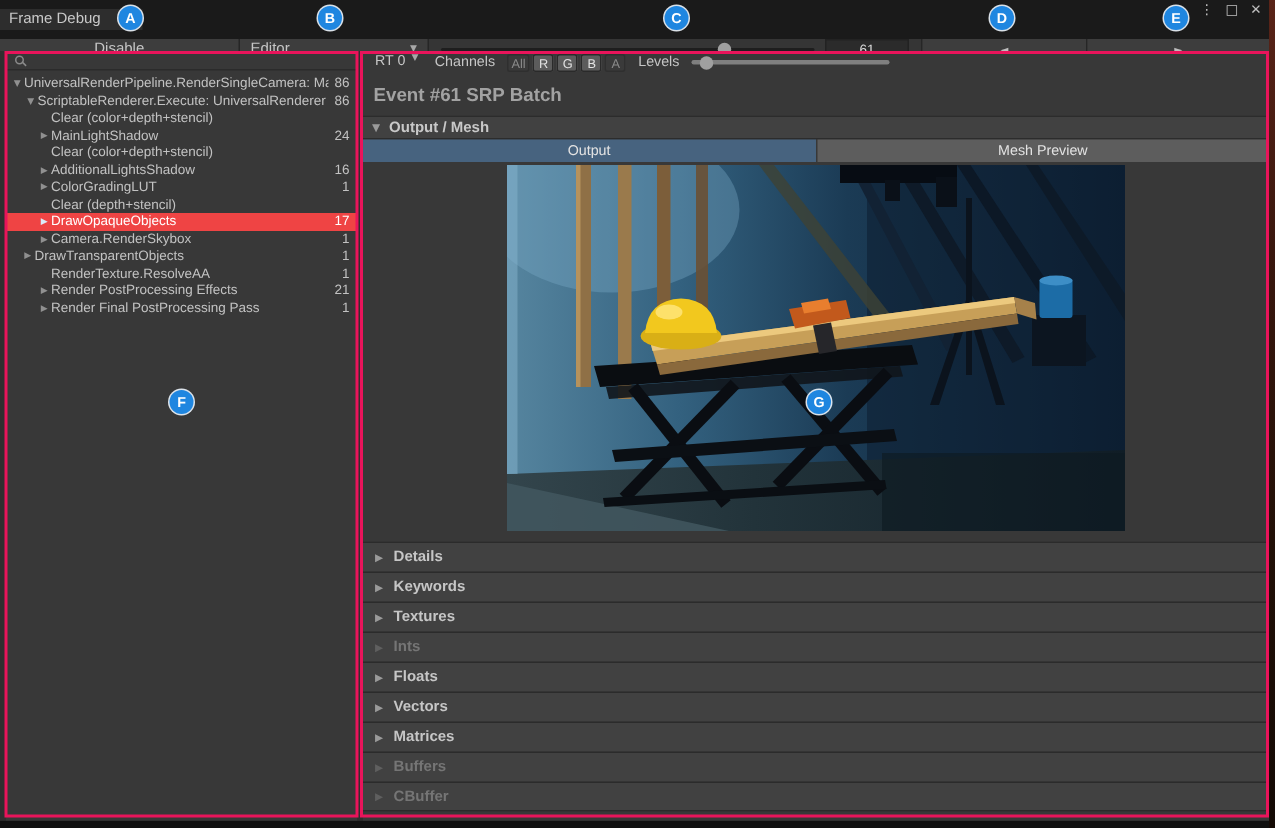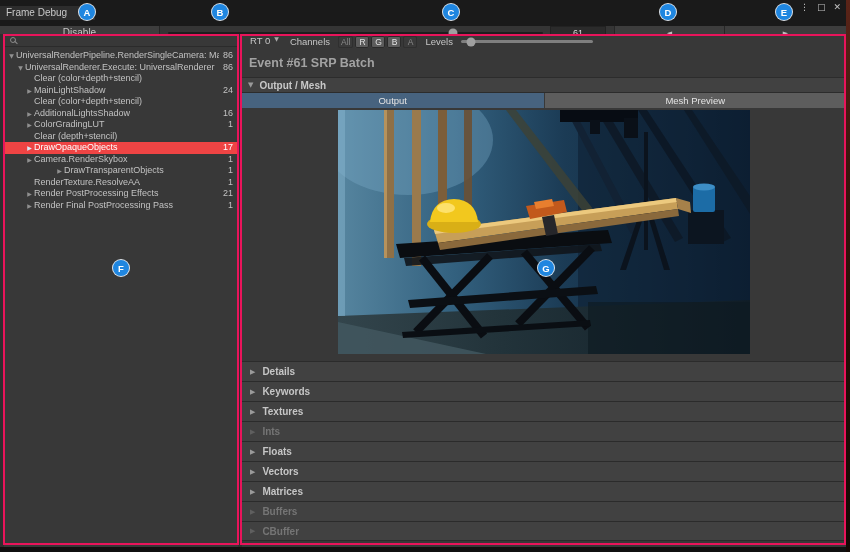--- a/index.html
+++ b/index.html
@@ -91,20 +91,24 @@
     <div class="title-tab">Frame Debug</div>
     <div class="win-controls">
       <span class="icon">⋮</span>
       <span class="icon">□</span>
       <span class="icon">✕</span>
     </div>
   </div>
 
   <div class="toolbar">
     <div class="tb-btn tb-disable">Disable</div>
+    <div class="tb-btn tb-editor">
+      <span>Editor</span>
+      <span class="dd icon">▼</span>
+    </div>
     <div class="tb-slider">
       <div class="groove">
         <div class="thumb" style="left:76%"></div>
       </div>
       <div class="tb-value">61</div>
     </div>
     <div class="tb-btn tb-prev">
       <span class="tb-arrow icon">◄</span>
     </div>
     <div class="tb-btn tb-next">
@@ -119,21 +123,21 @@
         <span class="search-icon"></span>
       </div>
       <div class="tree">
           <div class="tree-row" style="padding-left: 3px;">
             <span class="arrow">▼</span>
             <span class="lbl">UniversalRenderPipeline.RenderSingleCamera: Mai</span>
             <span class="cnt">86</span>
           </div>
           <div class="tree-row" style="padding-left: 12px;">
             <span class="arrow">▼</span>
-            <span class="lbl">UniversalRenderer.Execute: UniversalRenderer</span>
+            <span class="lbl">ScriptableRenderer.Execute: UniversalRenderer</span>
             <span class="cnt">86</span>
           </div>
           <div class="tree-row" style="padding-left: 21px;">
             <span class="arrow"></span>
             <span class="lbl">Clear (color+depth+stencil)</span>
             <span class="cnt"></span>
           </div>
           <div class="tree-row" style="padding-left: 21px;">
             <span class="arrow">▶</span>
             <span class="lbl">MainLightShadow</span>
@@ -162,21 +166,21 @@
           <div class="tree-row selected" style="padding-left: 21px;">
             <span class="arrow">▶</span>
             <span class="lbl">DrawOpaqueObjects</span>
             <span class="cnt">17</span>
           </div>
           <div class="tree-row" style="padding-left: 21px;">
             <span class="arrow">▶</span>
             <span class="lbl">Camera.RenderSkybox</span>
             <span class="cnt">1</span>
           </div>
-          <div class="tree-row" style="padding-left: 29px; margin-left: 22px;">
+          <div class="tree-row" style="padding-left: 10px;">
             <span class="arrow">▶</span>
             <span class="lbl">DrawTransparentObjects</span>
             <span class="cnt">1</span>
           </div>
           <div class="tree-row" style="padding-left: 21px;">
             <span class="arrow"></span>
             <span class="lbl">RenderTexture.ResolveAA</span>
             <span class="cnt">1</span>
           </div>
           <div class="tree-row" style="padding-left: 21px;">

